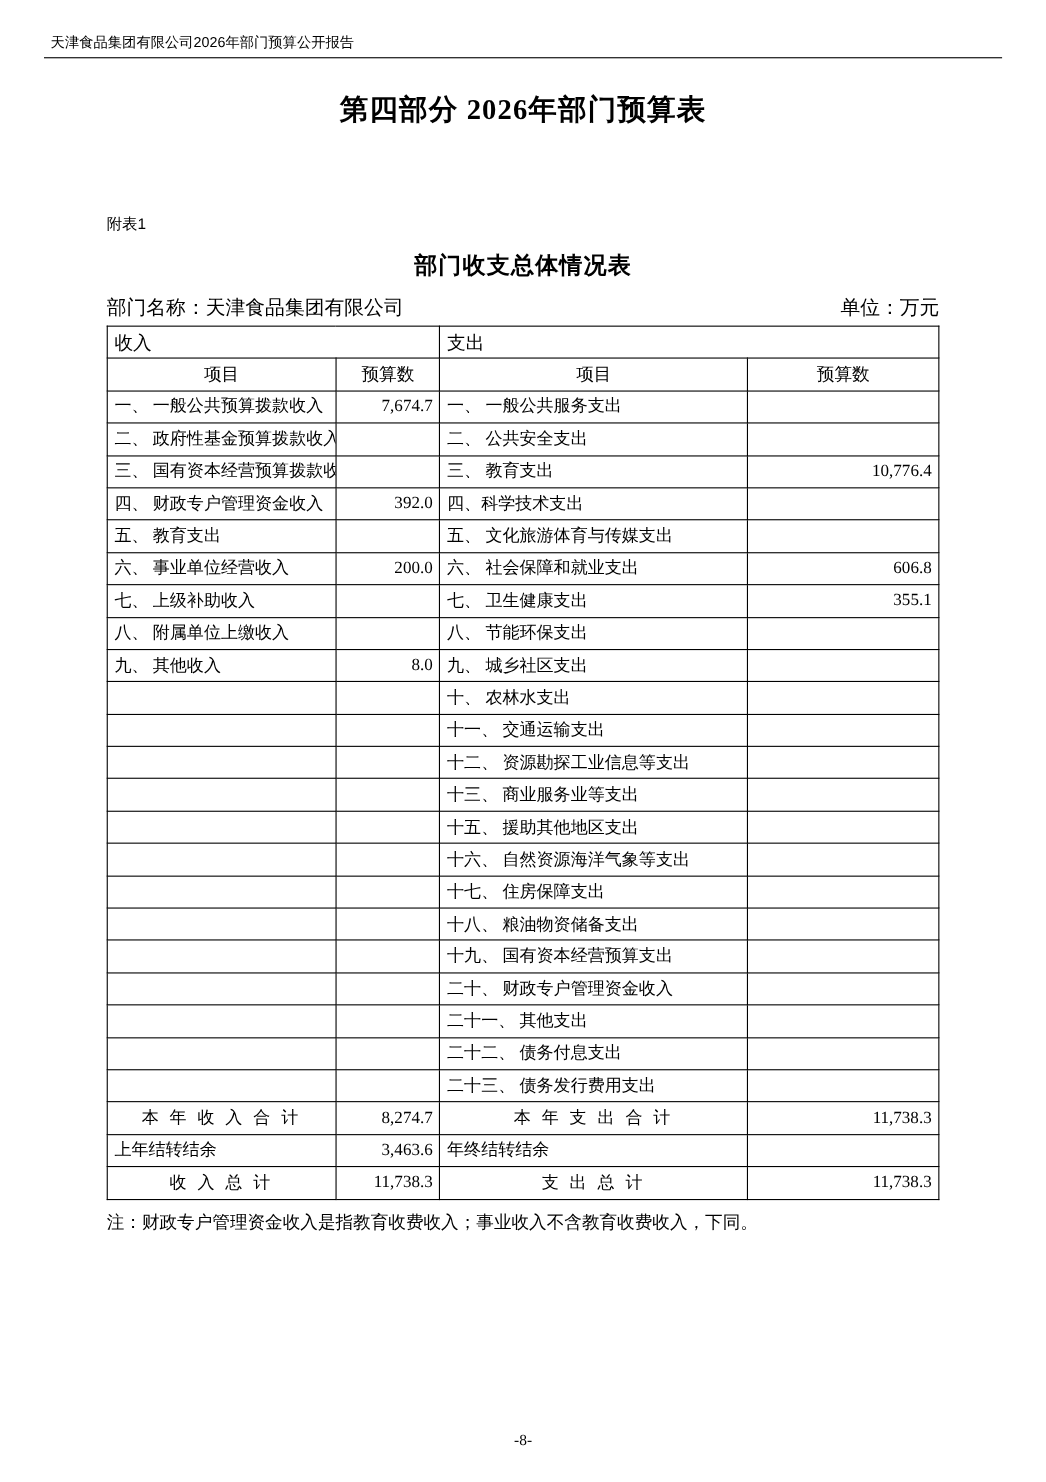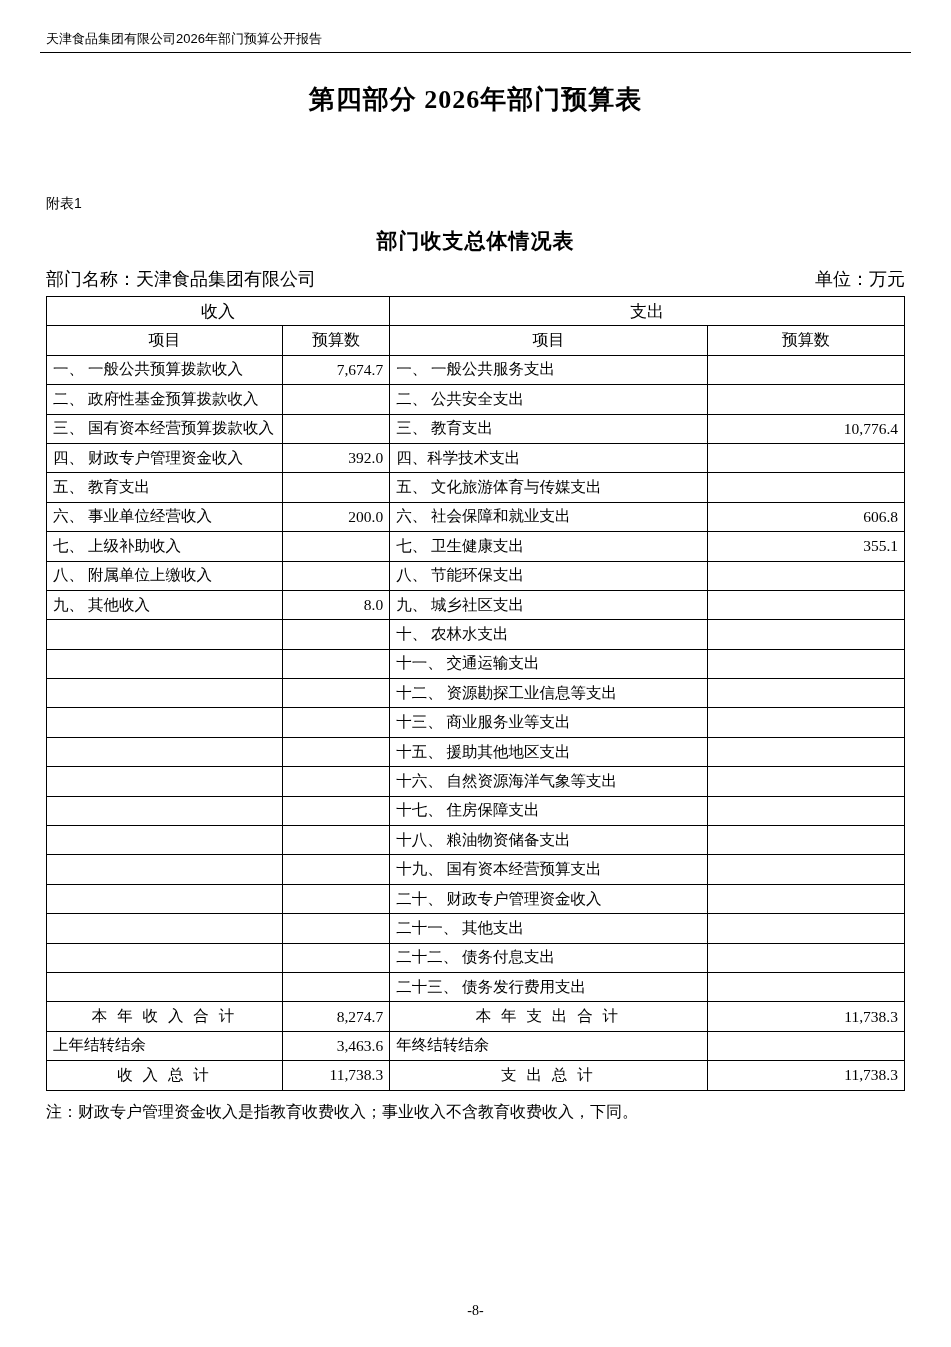--- a/index.html
+++ b/index.html
@@ -13,21 +13,21 @@
     font-family: "Liberation Serif", "DejaVu Serif", serif;
     color: #000000;
     position: relative;
     overflow: hidden;
   }
   .page {
     position: relative;
     width: 951px;
     height: 1347px;
     box-sizing: border-box;
-    padding: 0 46px;
+    padding: 0 97px;
     border-radius: 30px;
   }
   .header-line {
     position: absolute;
     left: 40px;
     right: 40px;
     top: 52px;
     border-bottom: 1px solid #000;
   }
   .running-head {
@@ -77,21 +77,20 @@
     border: 1px solid #000;
     height: 29.4px;
     padding: 0 6px;
     vertical-align: middle;
     font-weight: normal;
     box-sizing: border-box;
     overflow: hidden;
     white-space: nowrap;
   }
   .grp-head {
-    text-align: center;
     font-size: 17px;
   }
   .col-head {
     text-align: center;
     font-size: 16px;
   }
   .item-cell {
     text-align: left;
   }
   .num-cell {

